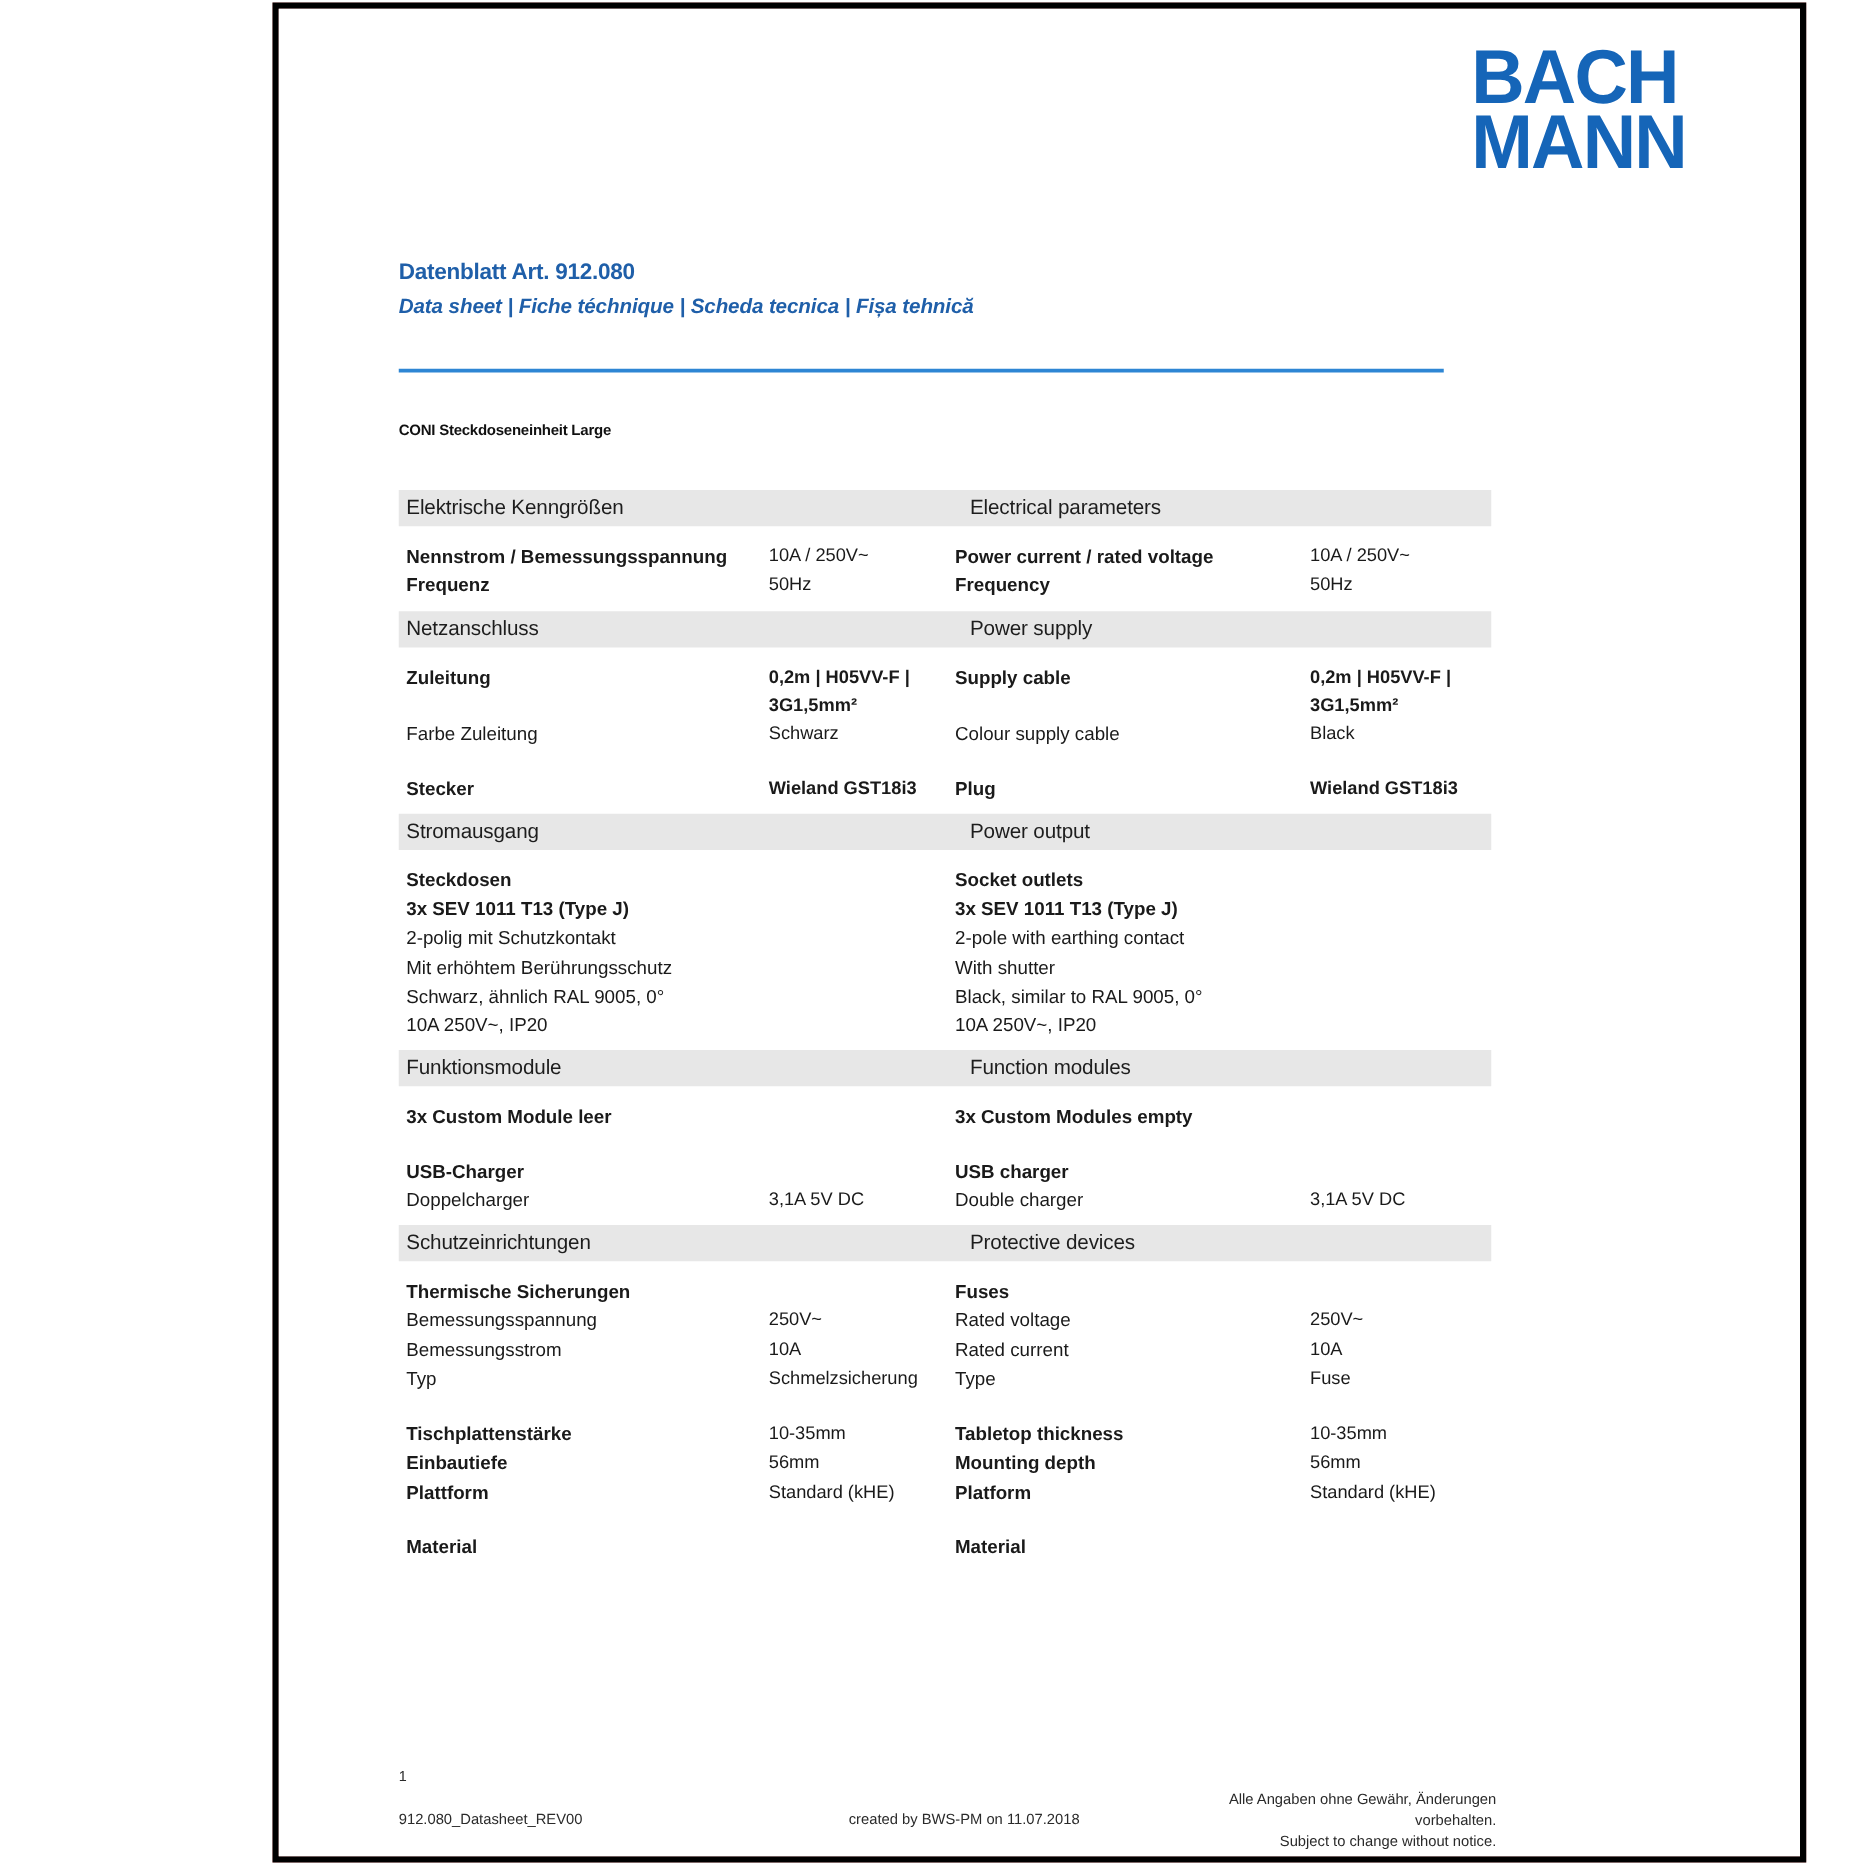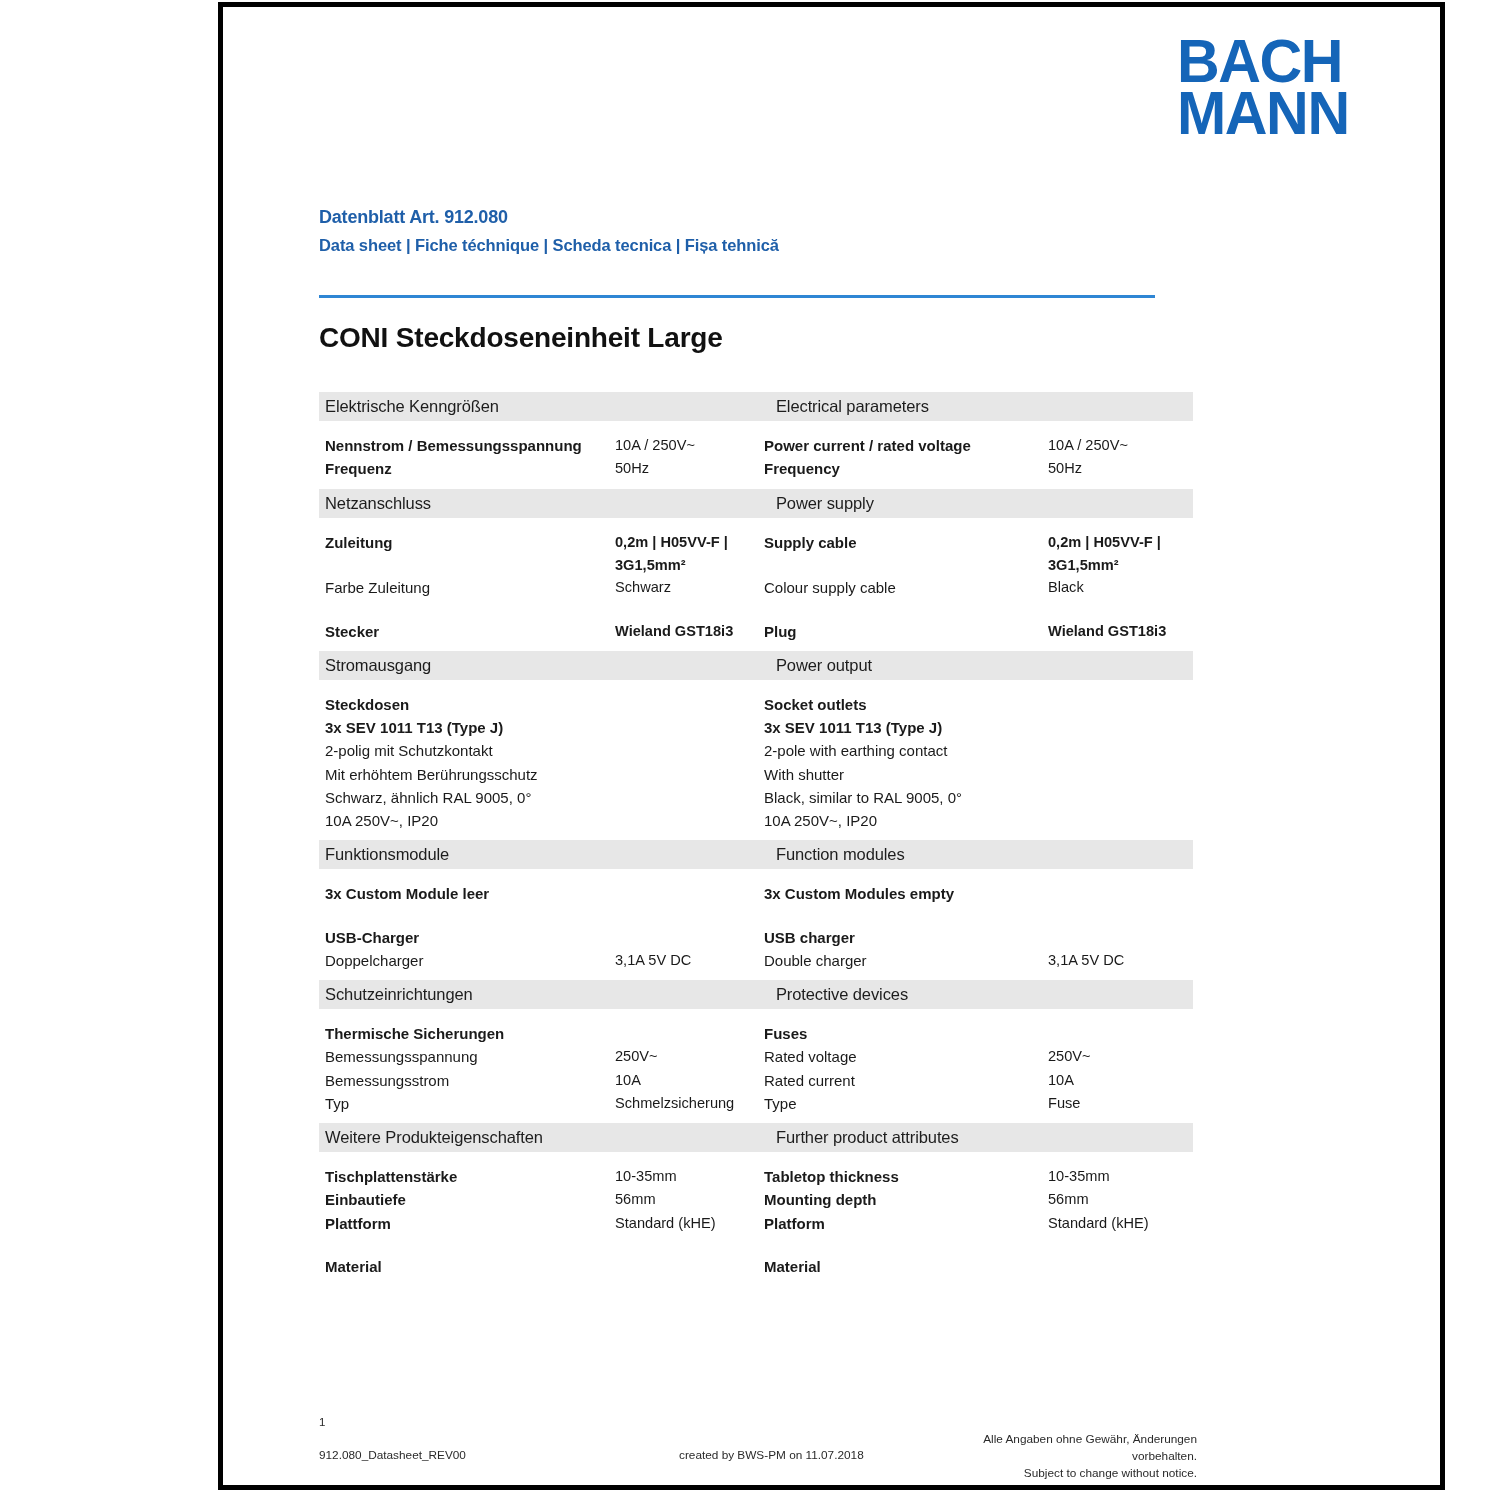--- a/index.html
+++ b/index.html
@@ -66,34 +66,35 @@
     color: #1f5fa9;
     margin: 0;
     letter-spacing: -0.2px;
   }
   .doc-subtitle {
     font-size: 16.5px;
     font-weight: bold;
     color: #1f5fa9;
     margin: 8px 0 0 0;
     letter-spacing: -0.1px;
+    font-style: italic;
   }
   .blue-rule {
     position: absolute;
     left: 96px;
     top: 288px;
     width: 836px;
     height: 3px;
     background: #2e86d4;
   }
   .product-name {
     position: absolute;
     left: 96px;
-    top: 315px;
-    font-size: 28px;
+    top: 330px;
+    font-size: 12px;
     font-weight: bold;
     color: #111111;
     letter-spacing: -0.2px;
   }
 
   
   .specs {
     position: absolute;
     left: 96px;
     top: 385px;
@@ -346,24 +347,20 @@
             </div>
             <div class="row">
               <div class="cell-label">Typ</div>
               <div class="cell-value">Schmelzsicherung</div>
               <div class="cell-label en-label">Type</div>
               <div class="cell-value en-value">Fuse</div>
             </div>
           </div>
         </div>
         <div class="section">
-          <div class="section-head">
-            <div class="head-cell de">Weitere Produkteigenschaften</div>
-            <div class="head-cell en">Further product attributes</div>
-          </div>
           <div class="section-body">
             <div class="row">
               <div class="cell-label b">Tischplattenstärke</div>
               <div class="cell-value">10-35mm</div>
               <div class="cell-label en-label b">Tabletop thickness</div>
               <div class="cell-value en-value">10-35mm</div>
             </div>
             <div class="row">
               <div class="cell-label b">Einbautiefe</div>
               <div class="cell-value">56mm</div>

